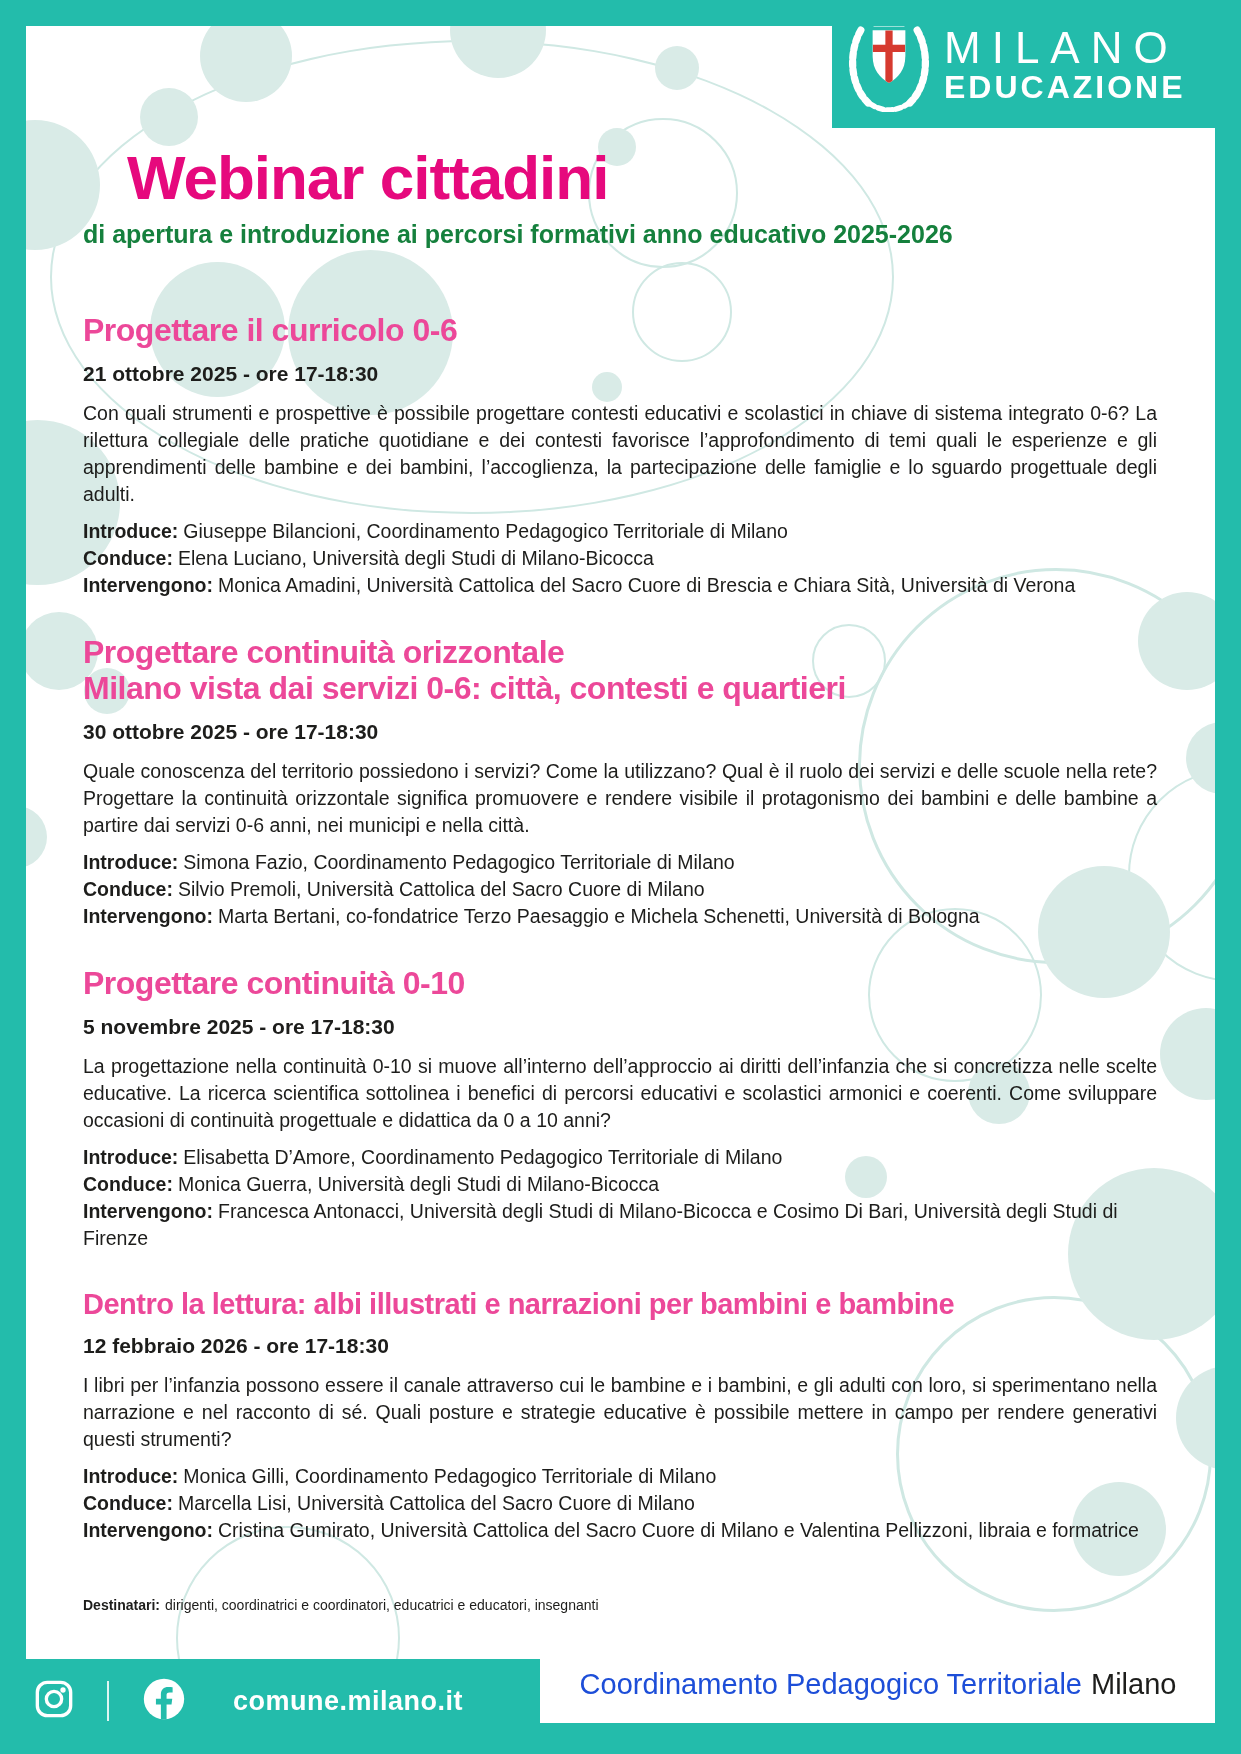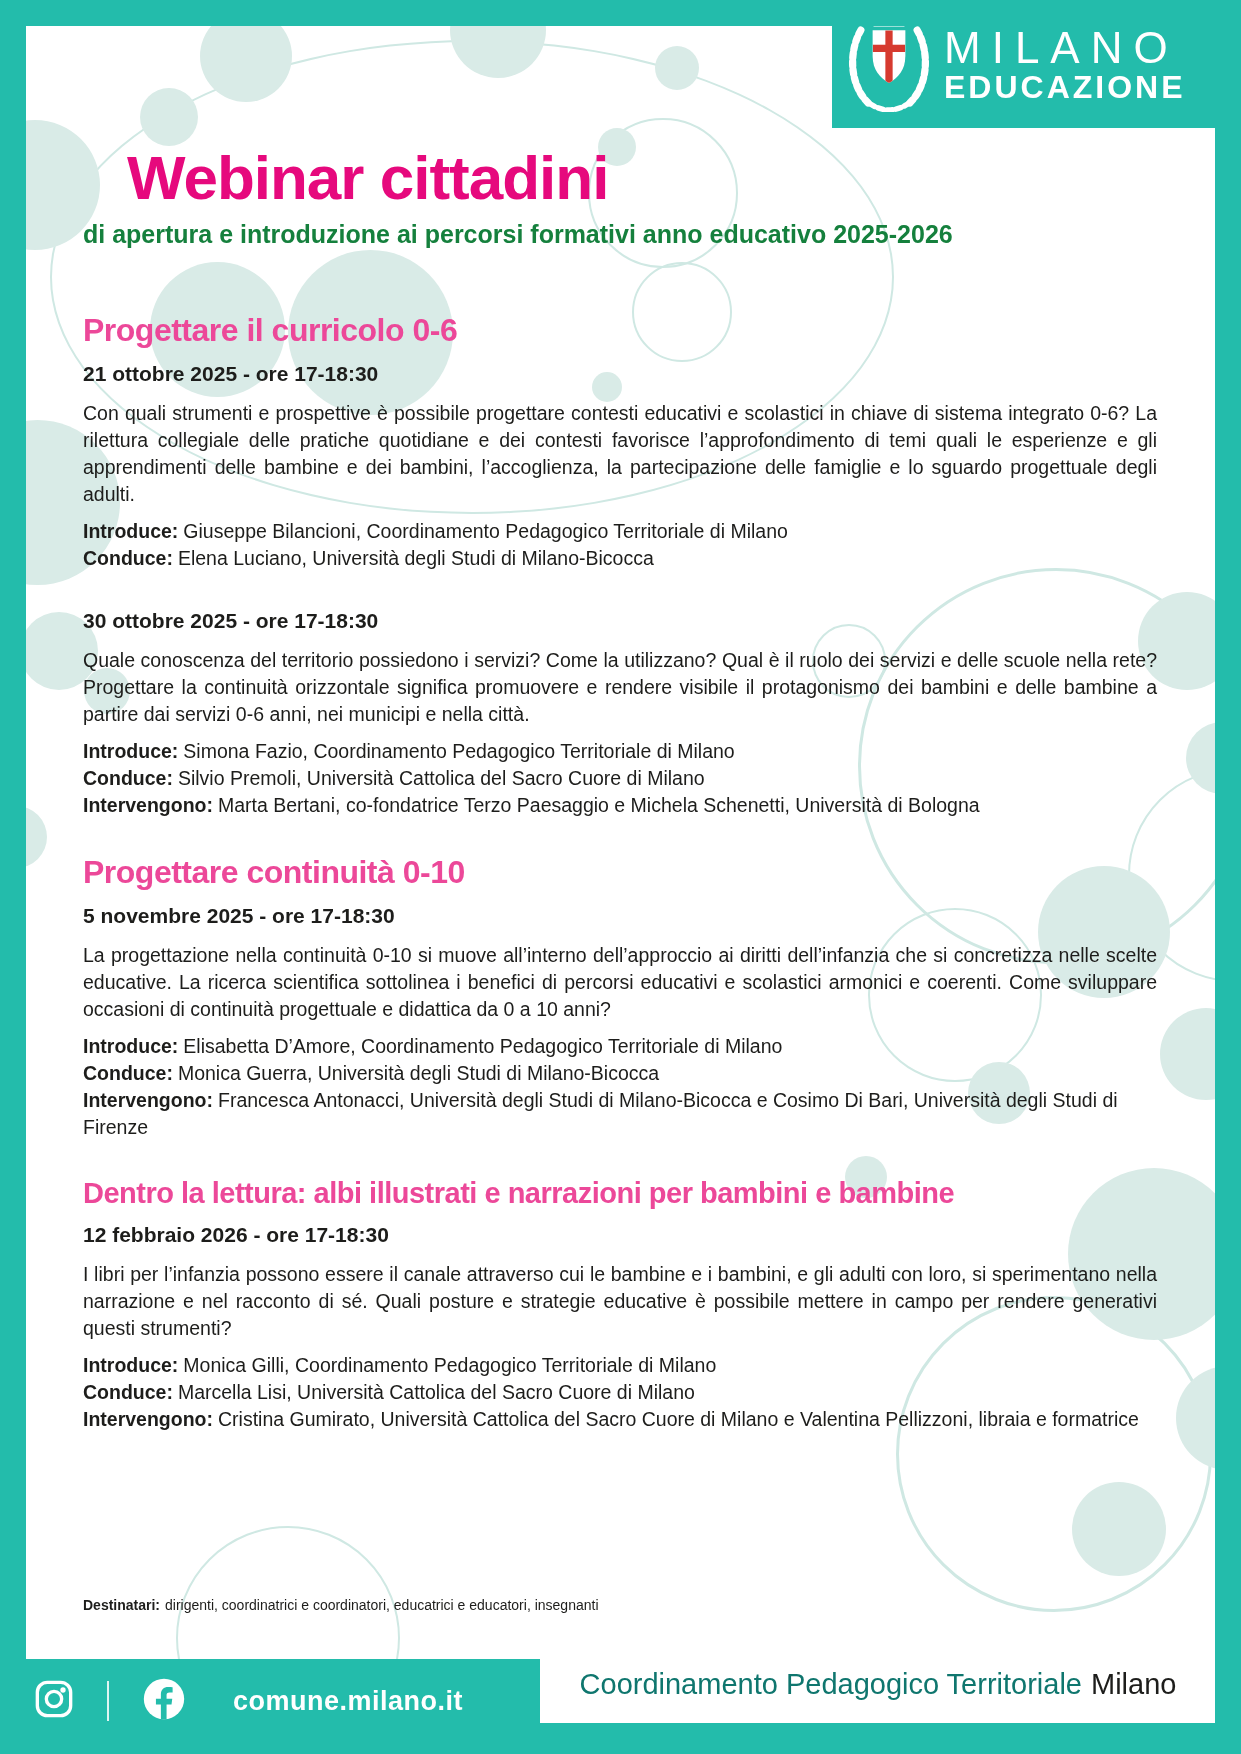--- a/index.html
+++ b/index.html
@@ -41,21 +41,21 @@
   .footer-left{
     position:absolute;left:26px;top:1659px;height:84px;z-index:5;
     display:flex;align-items:center;gap:33px;padding-left:8px;
   }
   .soc-divider{width:2px;height:40px;background:rgba(255,255,255,0.85);}
   .website{color:#fff;font-weight:bold;font-size:27px;letter-spacing:0.5px;margin-left:14px;}
   .footer-white{
     position:absolute;left:540px;top:1645px;width:676px;height:78px;background:#ffffff;z-index:5;
     display:flex;align-items:center;justify-content:center;white-space:nowrap;
   }
-  .org-highlight{color:#0f766e;font-size:29px;}
+  .org-highlight{color:#1d4ed8;font-size:29px;}
   .org-suffix{color:#1d1d1b;font-size:29px;margin-left:9px;}
 </style>
 </head>
 <body>
 
 <div class="deco">
   <div class="o" style="left:50px;top:40px;width:840px;height:470px;"></div>
   <div class="o" style="left:588px;top:118px;width:146px;height:146px;"></div>
   <div class="o" style="left:632px;top:262px;width:96px;height:96px;"></div>
   <div class="o th" style="left:858px;top:568px;width:390px;height:390px;"></div>
@@ -124,24 +124,29 @@
   <div class="session first">
     <div class="s-heading">
       <div>Progettare il curricolo 0-6</div>
 
     </div>
     <div class="s-date">21 ottobre 2025 - ore 17-18:30</div>
     <div class="s-desc">Con quali strumenti e prospettive è possibile progettare contesti educativi e scolastici in chiave di sistema integrato 0-6? La rilettura collegiale delle pratiche quotidiane e dei contesti favorisce l’approfondimento di temi quali le esperienze e gli apprendimenti delle bambine e dei bambini, l’accoglienza, la partecipazione delle famiglie e lo sguardo progettuale degli adulti.</div>
     <div class="credits">
       <div><span class="credit-label">Introduce:</span><span>Giuseppe Bilancioni, Coordinamento Pedagogico Territoriale di Milano</span></div>
       <div><span class="credit-label">Conduce:</span><span>Elena Luciano, Università degli Studi di Milano-Bicocca</span></div>
+      <div><span class="credit-label">Intervengono:</span><span>Monica Amadini, Università Cattolica del Sacro Cuore di Brescia e Chiara Sità, Università di Verona</span></div>
     </div>
   </div>
 
   <div class="session">
+    <div class="s-heading">
+      <div>Progettare continuità orizzontale</div>
+      <div class="h2line">Milano vista dai servizi 0-6: città, contesti e quartieri</div>
+    </div>
     <div class="s-date">30 ottobre 2025 - ore 17-18:30</div>
     <div class="s-desc">Quale conoscenza del territorio possiedono i servizi? Come la utilizzano? Qual è il ruolo dei servizi e delle scuole nella rete? Progettare la continuità orizzontale significa promuovere e rendere visibile il protagonismo dei bambini e delle bambine a partire dai servizi 0-6 anni, nei municipi e nella città.</div>
     <div class="credits">
       <div><span class="credit-label">Introduce:</span><span>Simona Fazio, Coordinamento Pedagogico Territoriale di Milano</span></div>
       <div><span class="credit-label">Conduce:</span><span>Silvio Premoli, Università Cattolica del Sacro Cuore di Milano</span></div>
       <div><span class="credit-label">Intervengono:</span><span>Marta Bertani, co-fondatrice Terzo Paesaggio e Michela Schenetti, Università di Bologna</span></div>
     </div>
   </div>
 
   <div class="session">

